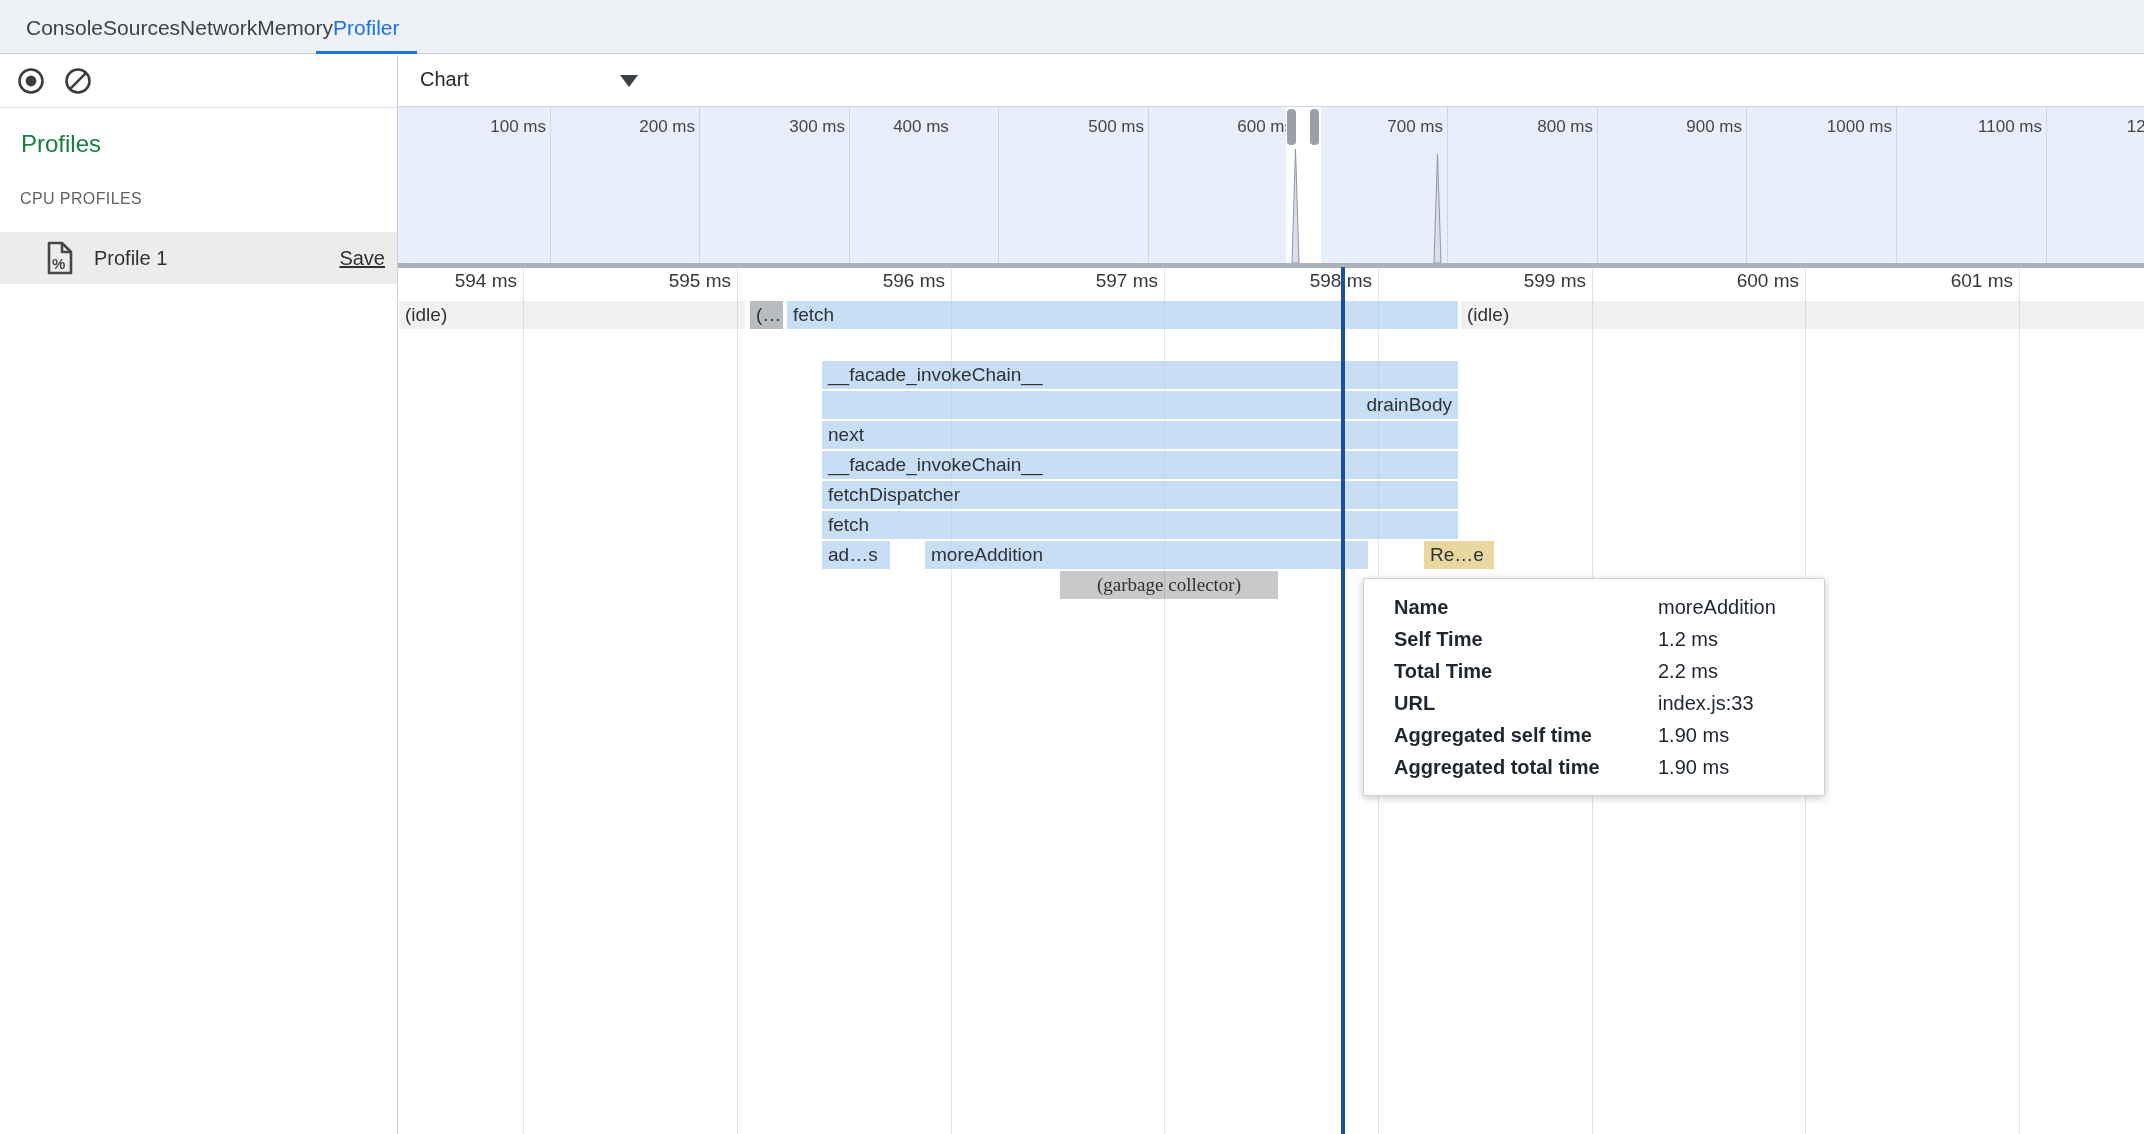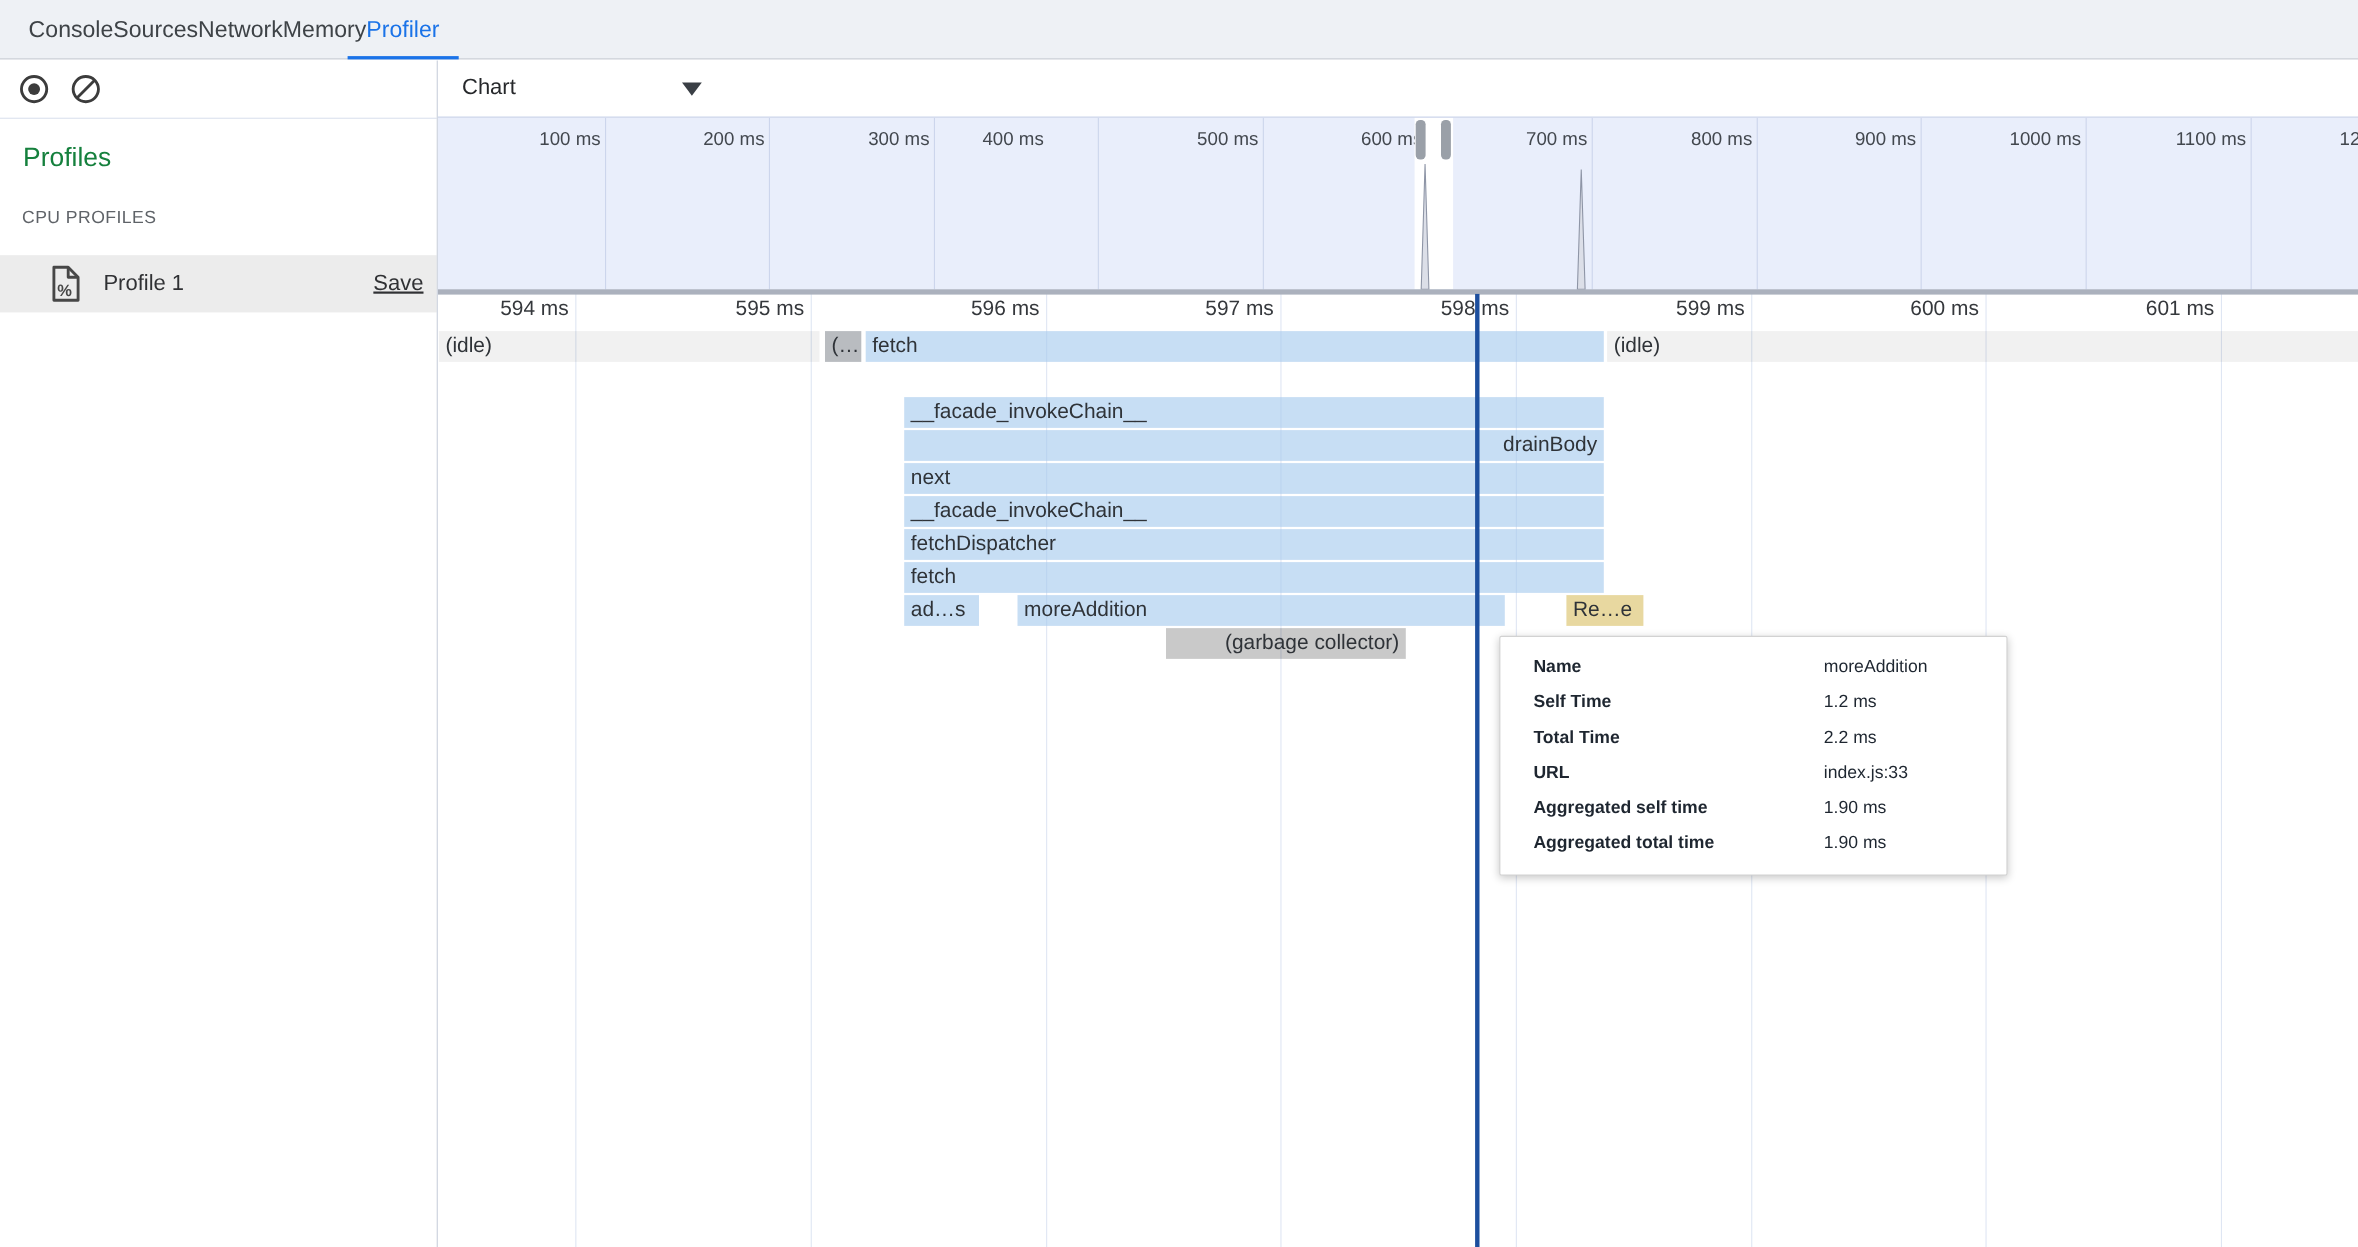--- a/index.html
+++ b/index.html
@@ -51,27 +51,27 @@
   
   #detail{position:absolute;left:398px;top:267px;width:1746px;bottom:0;background:#fff;overflow:hidden;}
   .dt-grid{position:absolute;top:0;bottom:0;width:1px;background:#dfe6f3;z-index:1;}
   .rl-label{position:absolute;top:3px;width:114px;text-align:right;font-size:19px;color:#35383c;z-index:3;white-space:nowrap;}
   .bar{position:absolute;height:28px;line-height:28px;font-size:19px;color:#2f3338;padding:0 6px;
     box-sizing:border-box;white-space:nowrap;overflow:hidden;z-index:2;cursor:default;}
   .bar.blue{background:rgba(164,202,238,0.62);}
   .bar.idle{background:rgba(40,40,40,0.065);}
   .bar.paren{background:#b9bcc0;}
   .bar.tan{background:rgba(214,184,82,0.55);margin-left:36px;}
-  .bar.gc{background:rgba(0,0,0,0.21);text-align:right;}
+  .bar.gc{background:rgba(0,0,0,0.21);text-align:center;font-family:Liberation Serif, serif;}
   #cursor{position:absolute;top:0;bottom:0;width:4px;background:#1d4f9e;z-index:6;}
 
   
   #tooltip{position:absolute;left:965px;top:311px;width:462px;background:#fff;border:1px solid #d2d2d2;
     border-radius:2px;box-shadow:0 2px 8px rgba(0,0,0,.22);z-index:10;padding:12px 0 12px 30px;box-sizing:border-box;}
-  .tt-row{display:flex;height:32px;line-height:32px;font-size:16px;color:#1e2630;}
+  .tt-row{display:flex;height:32px;line-height:32px;font-size:20px;color:#1e2630;}
   .tt-label{width:264px;font-weight:bold;flex:none;}
   .tt-value{flex:1;}
 </style>
 </head>
 <body>
 
 <nav id="tabbar">
     <div class="tab">Console</div>
     <div class="tab">Sources</div>
     <div class="tab">Network</div>

